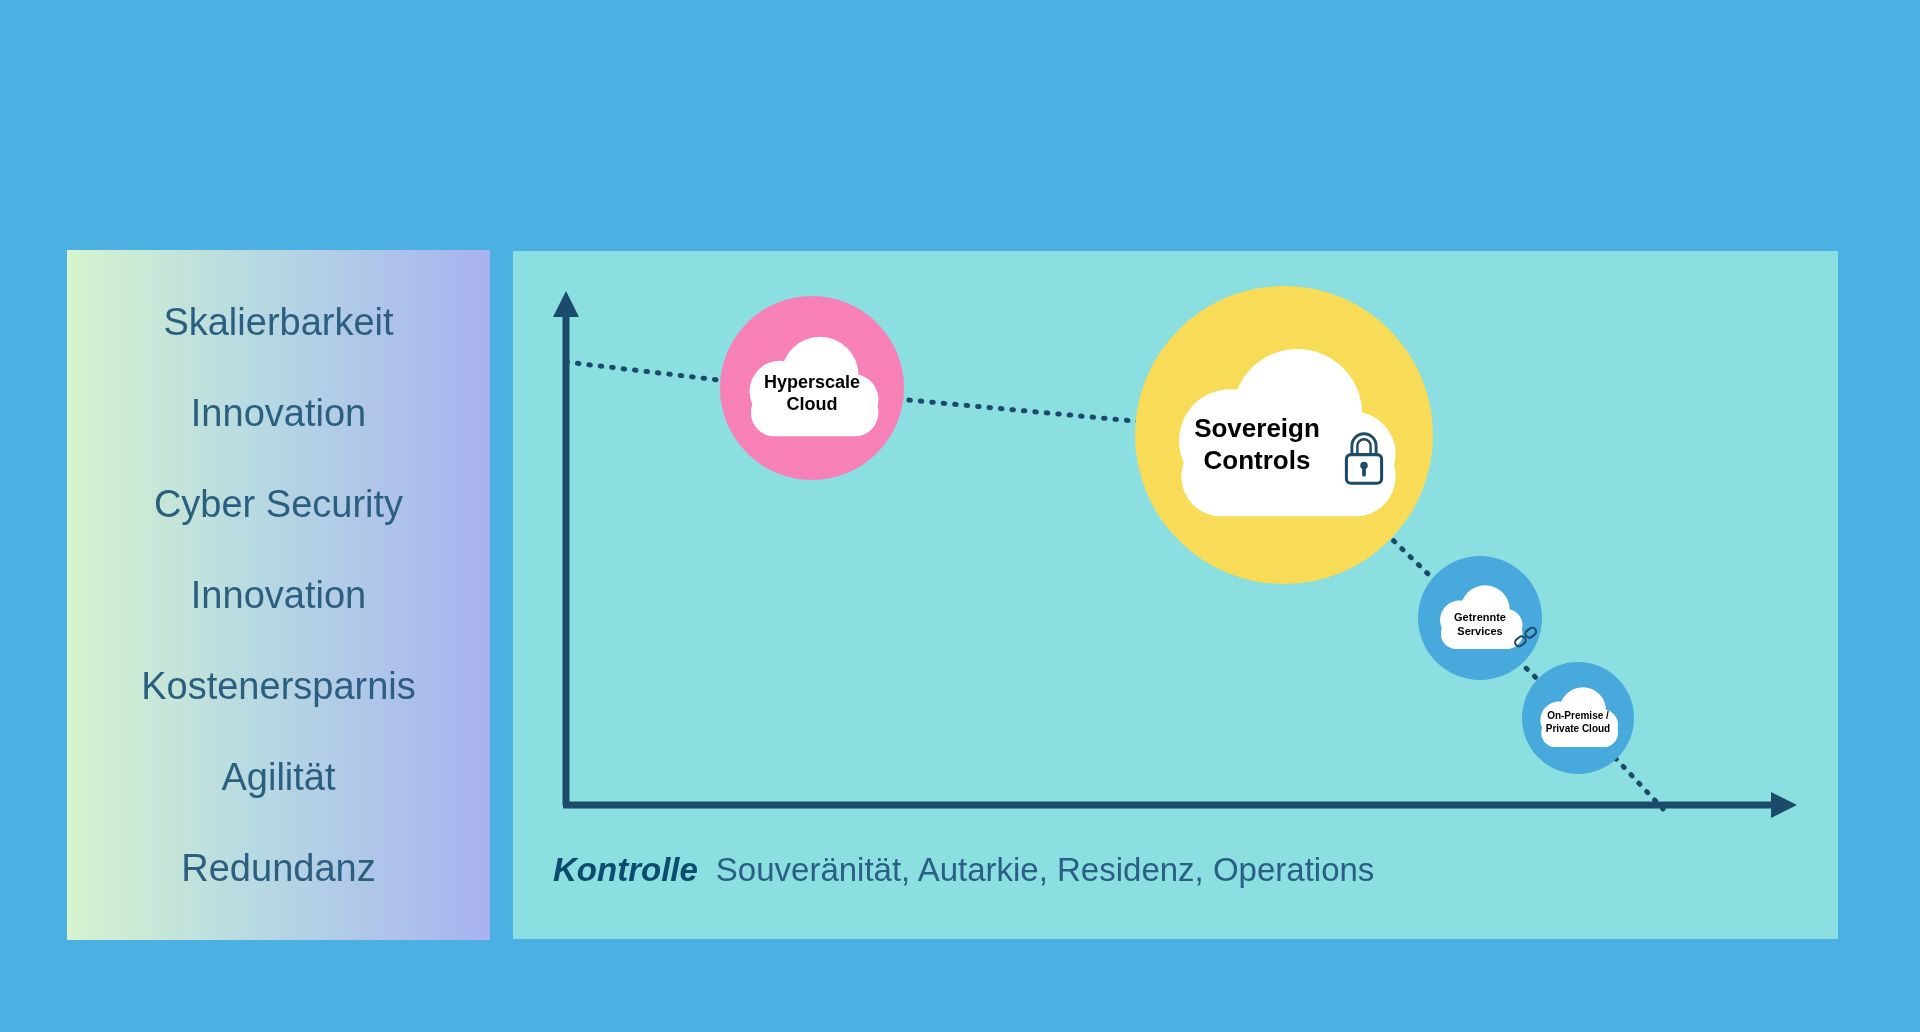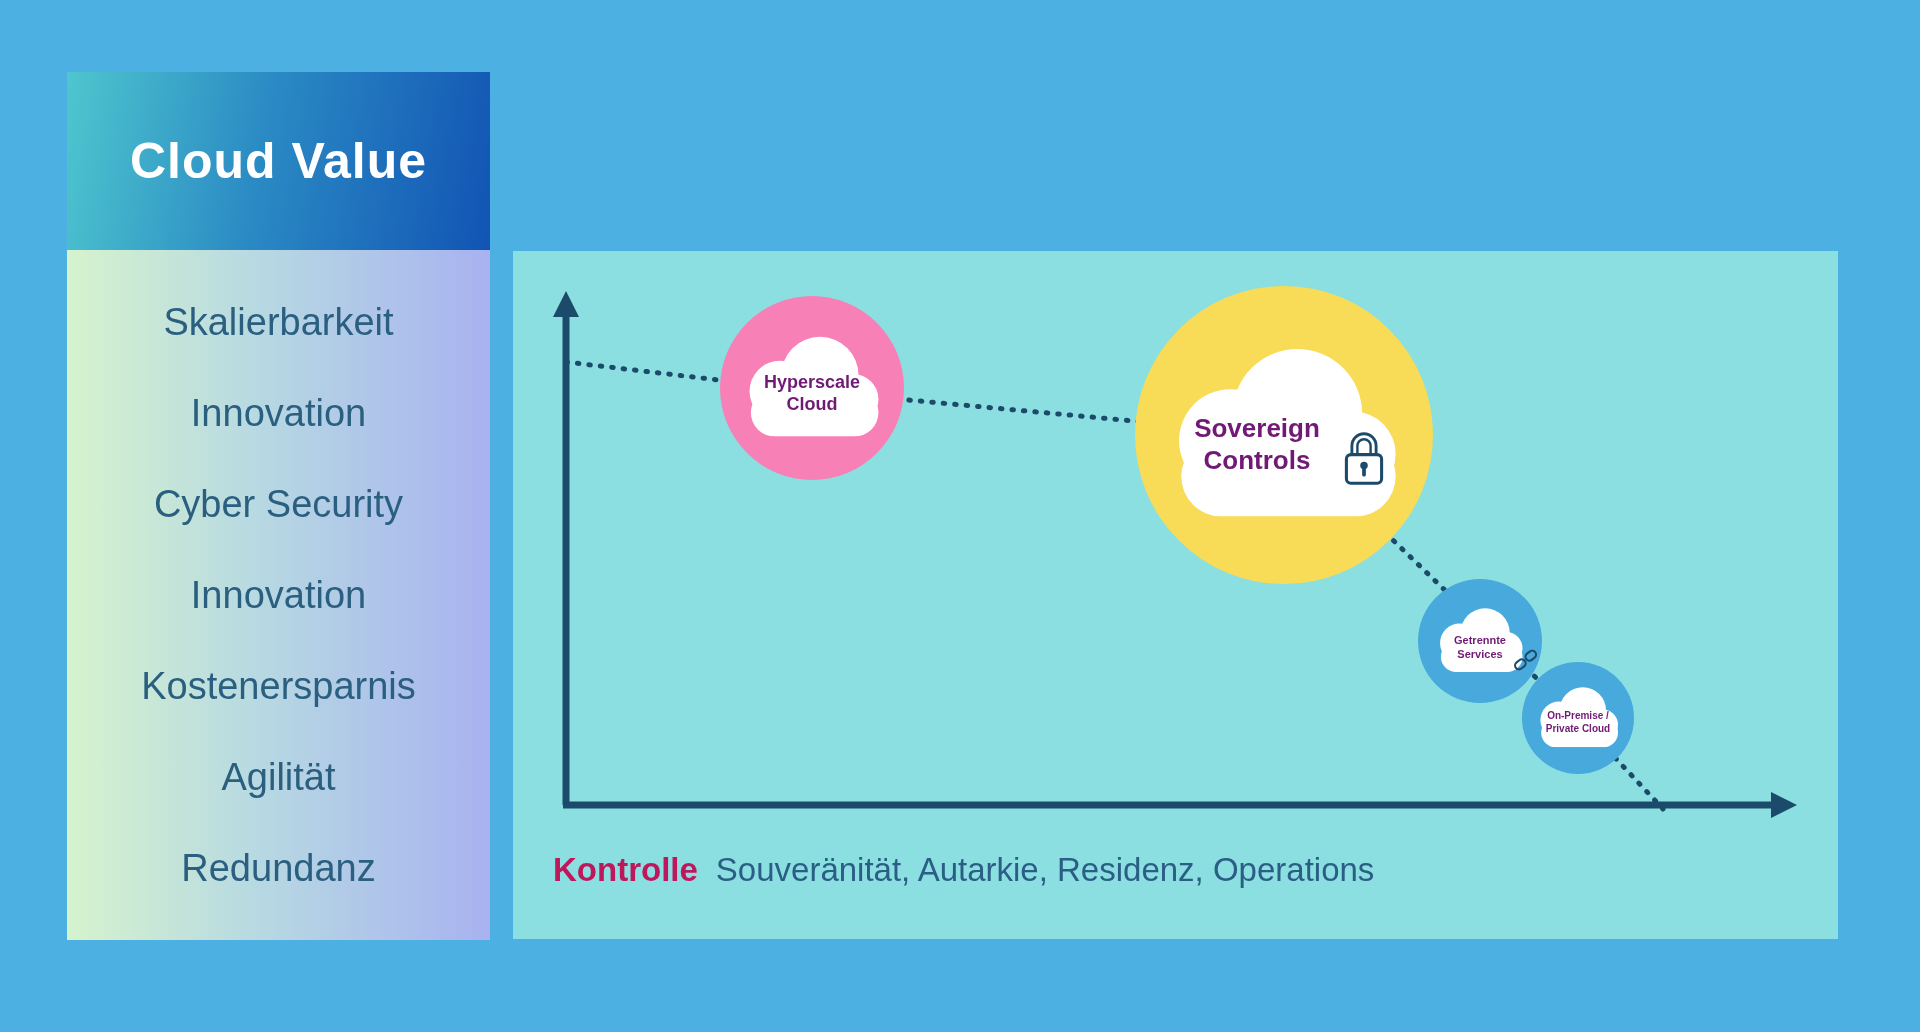--- a/index.html
+++ b/index.html
@@ -31,51 +31,48 @@
   
   .panel{
     position:absolute;left:513px;top:251px;width:1325px;height:688px;
     background:#8BDFE1;
   }
   .axes{position:absolute;left:0;top:0;}
   
   .bubble{position:absolute;border-radius:50%;}
   .bubble-pink{left:207px;top:45px;width:184px;height:184px;background:#F780B7;}
   .bubble-yellow{left:622px;top:35px;width:298px;height:298px;background:#F8DB56;}
-  .bubble-blue1{left:905px;top:328px;width:124px;height:124px;background:#47A9DC;}
+  .bubble-blue1{left:905px;top:305px;width:124px;height:124px;background:#47A9DC;}
   .bubble-blue2{left:1009px;top:411px;width:112px;height:112px;background:#47A9DC;}
   .cloud{position:absolute;left:50%;top:50%;transform:translate(-50%,-52%);}
   .bubble-label{
     position:absolute;left:50%;top:50%;
-    color:#701a75;font-weight:bold;text-align:center;z-index:2;
+    color:#000000;font-weight:bold;text-align:center;z-index:2;
   }
   .label-pink{transform:translate(-50%,-38%);font-size:18px;line-height:22px;width:120px;}
   .label-yellow{
     transform:translate(-50%,-40%);
     display:flex;align-items:center;gap:10px;width:230px;justify-content:center;
   }
   .label-yellow .txt{font-size:26px;line-height:32px;width:150px;text-align:center;}
   .label-yellow .lock{margin-top:26px;flex:none;}
   .label-blue1{transform:translate(-50%,-30%);font-size:11px;line-height:14px;width:78px;}
   .label-blue2{transform:translate(-50%,-36%);font-size:10px;line-height:13px;width:86px;}
   .chain{position:absolute;right:-20px;bottom:-12px;}
   
   .x-label{
     position:absolute;left:40px;top:600px;font-size:33px;white-space:nowrap;
   }
-  .x-label .bold{color:#be185d;font-weight:bold;}
+  .x-label .bold{color:#0c4a6e;font-weight:bold;font-style:italic;}
   .x-label .rest{color:#2B5E85;margin-left:18px;}
 </style>
 </head>
 <body>
 
 <div class="sidebar">
-  <div class="sidebar-header">
-    <div class="sidebar-title">Cloud Value</div>
-  </div>
   <div class="sidebar-list">
     <div class="sidebar-item">Skalierbarkeit</div>
     <div class="sidebar-item">Innovation</div>
     <div class="sidebar-item">Cyber Security</div>
     <div class="sidebar-item">Innovation</div>
     <div class="sidebar-item">Kostenersparnis</div>
     <div class="sidebar-item">Agilität</div>
     <div class="sidebar-item">Redundanz</div>
   </div>
 </div>

